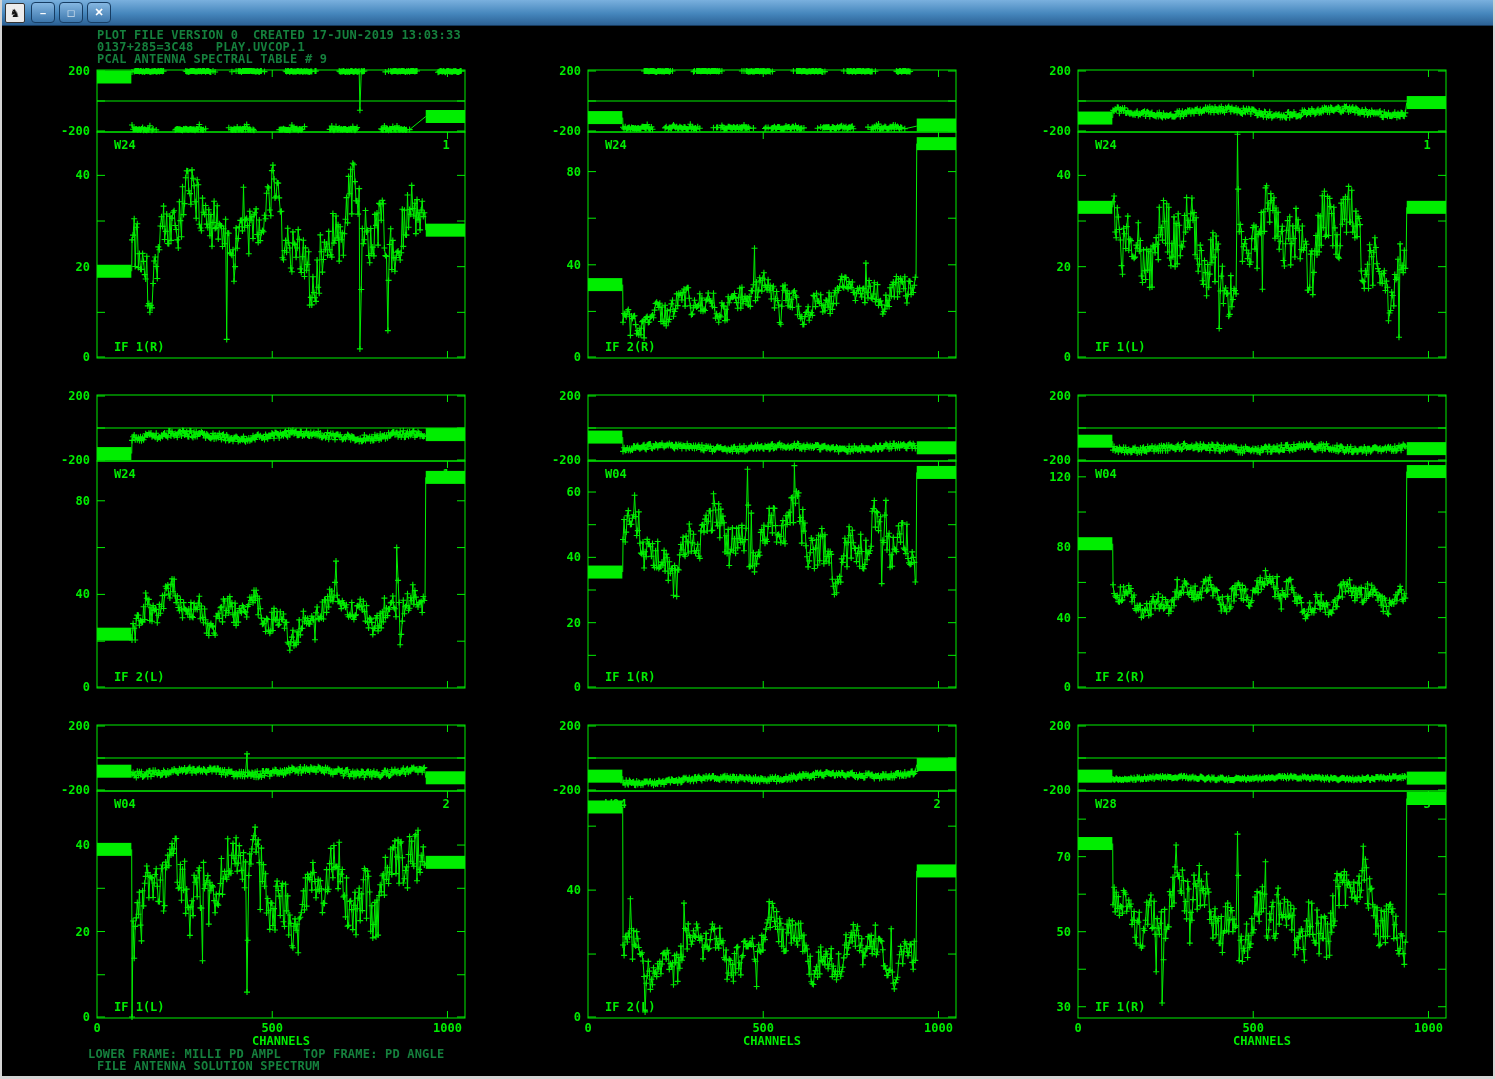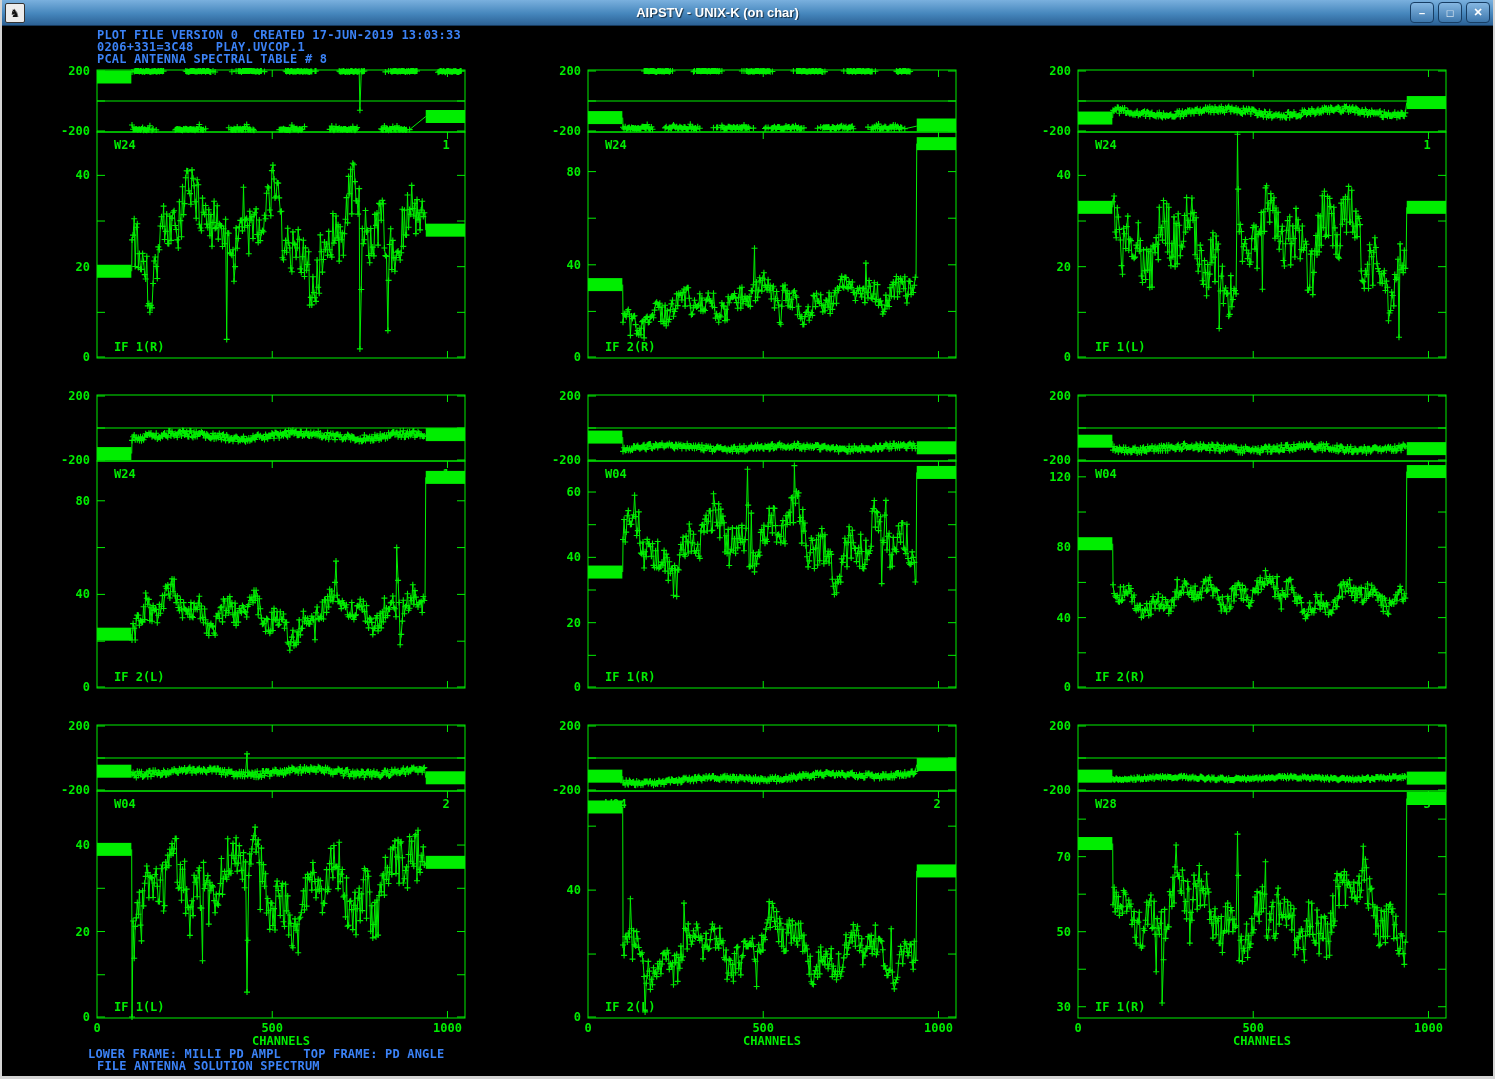--- a/index.html
+++ b/index.html
@@ -17,29 +17,28 @@
   .winbtns{display:flex;gap:4px;flex:0 0 auto;}
   .winbtn{width:22px;height:19px;border-radius:4px;
     background:linear-gradient(#85b7e2,#3d77ac);
     border:1px solid #173d63;color:#fff;
     font:bold 11px "Liberation Sans",sans-serif;
     display:flex;align-items:center;justify-content:center;cursor:default;}
   .frameborder{position:absolute;inset:0;z-index:6;pointer-events:none;
     border-left:2px solid #d4d4d4;border-right:2px solid #d4d4d4;border-bottom:3px solid #d4d4d4;}
   #plot{position:absolute;top:0;left:0;z-index:1;}
   #plot text{fill:#00ee00;font:bold 12px "DejaVu Sans Mono",monospace;}
-  .ttext{position:absolute;z-index:2;color:#3b82f6;font:bold 12px "DejaVu Sans Mono",monospace;
+  .ttext{position:absolute;z-index:2;color:#15803d;font:bold 12px "DejaVu Sans Mono",monospace;
     white-space:pre;letter-spacing:0.2px;}
 </style>
 </head>
 <body>
 
 <div class="titlebar">
   <div class="appicon">♞</div>
-  <div class="title">AIPSTV - UNIX-K (on char)</div>
   <div class="winbtns">
     <div class="winbtn">–</div>
     <div class="winbtn">□</div>
     <div class="winbtn">✕</div>
   </div>
 </div>
 
 <svg id="plot" width="1495" height="1079">
     <rect x="97" y="70" width="368" height="62" fill="none" stroke="#00ee00"></rect>
     <rect x="97" y="132" width="368" height="226" fill="none" stroke="#00ee00"></rect>
@@ -467,18 +466,18 @@
     <text x="763.2380952380952" y="1032" text-anchor="middle">500</text>
     <text x="938.4761904761905" y="1032" text-anchor="middle">1000</text>
     <text x="772" y="1045" text-anchor="middle">CHANNELS</text>
     <text x="1078" y="1032" text-anchor="middle">0</text>
     <text x="1253.2380952380952" y="1032" text-anchor="middle">500</text>
     <text x="1428.4761904761904" y="1032" text-anchor="middle">1000</text>
     <text x="1262" y="1045" text-anchor="middle">CHANNELS</text>
   </svg>
 
 <div class="ttext" style="left:97px;top:28px">PLOT FILE VERSION 0  CREATED 17-JUN-2019 13:03:33</div>
-<div class="ttext" style="left:97px;top:40px">0206+331=3C48   PLAY.UVCOP.1</div>
-<div class="ttext" style="left:97px;top:52px">PCAL ANTENNA SPECTRAL TABLE # 8</div>
+<div class="ttext" style="left:97px;top:40px">0137+285=3C48   PLAY.UVCOP.1</div>
+<div class="ttext" style="left:97px;top:52px">PCAL ANTENNA SPECTRAL TABLE # 9</div>
 <div class="ttext" style="left:88px;top:1047px">LOWER FRAME: MILLI PD AMPL   TOP FRAME: PD ANGLE</div>
 <div class="ttext" style="left:97px;top:1059px">FILE ANTENNA SOLUTION SPECTRUM</div>
 
 <div class="frameborder"></div>
 
 </body></html>

